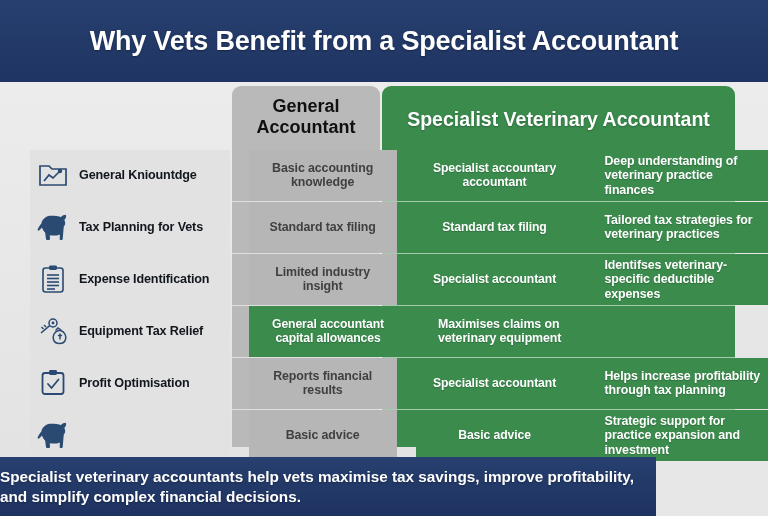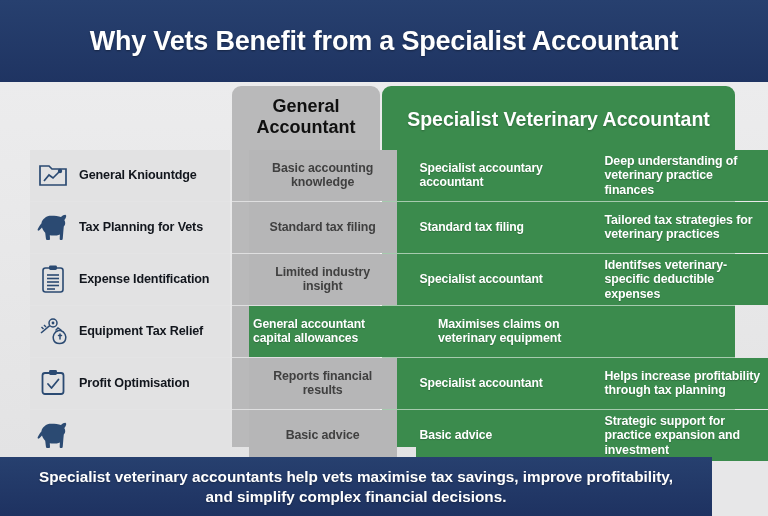--- a/index.html
+++ b/index.html
@@ -166,20 +166,21 @@
     width: 353px;
     margin-left: 2px;
     background: #3b8b4d;
     display: flex;
     align-items: center;
     padding: 0 4px;
   }
   .spec-echo {
     width: 150px;
     flex: 0 0 150px;
+    text-align: center;
     font-size: 12.2px;
     font-weight: bold;
     color: #ffffff;
     line-height: 1.17;
     letter-spacing: -0.1px;
     text-shadow: 0 1px 1px rgba(0,0,0,.2);
   }
   .spec-main {
     flex: 1 1 auto;
     text-align: left;
@@ -202,27 +203,27 @@
     bottom: -1.5px;
     height: 1.5px;
     background: rgba(255,255,255,0.55);
   }
   .row:last-child::after { display: none; }
 
   
   .footer-banner {
     position: absolute;
     left: 0; top: 457px;
-    width: 712px; height: 59px;
+    width: 656px; height: 59px;
     background: #22386a;
     background: linear-gradient(180deg,#27406f 0%,#1e3261 100%);
     display: flex;
     align-items: center;
     justify-content: center;
-    text-align: center;
+    text-align: left;
   }
   .footer-text {
     color: #ffffff;
     font-size: 15.3px;
     font-weight: bold;
     line-height: 1.26;
     max-width: 660px;
     text-shadow: 0 1px 2px rgba(0,0,0,.3);
   }
 </style>

